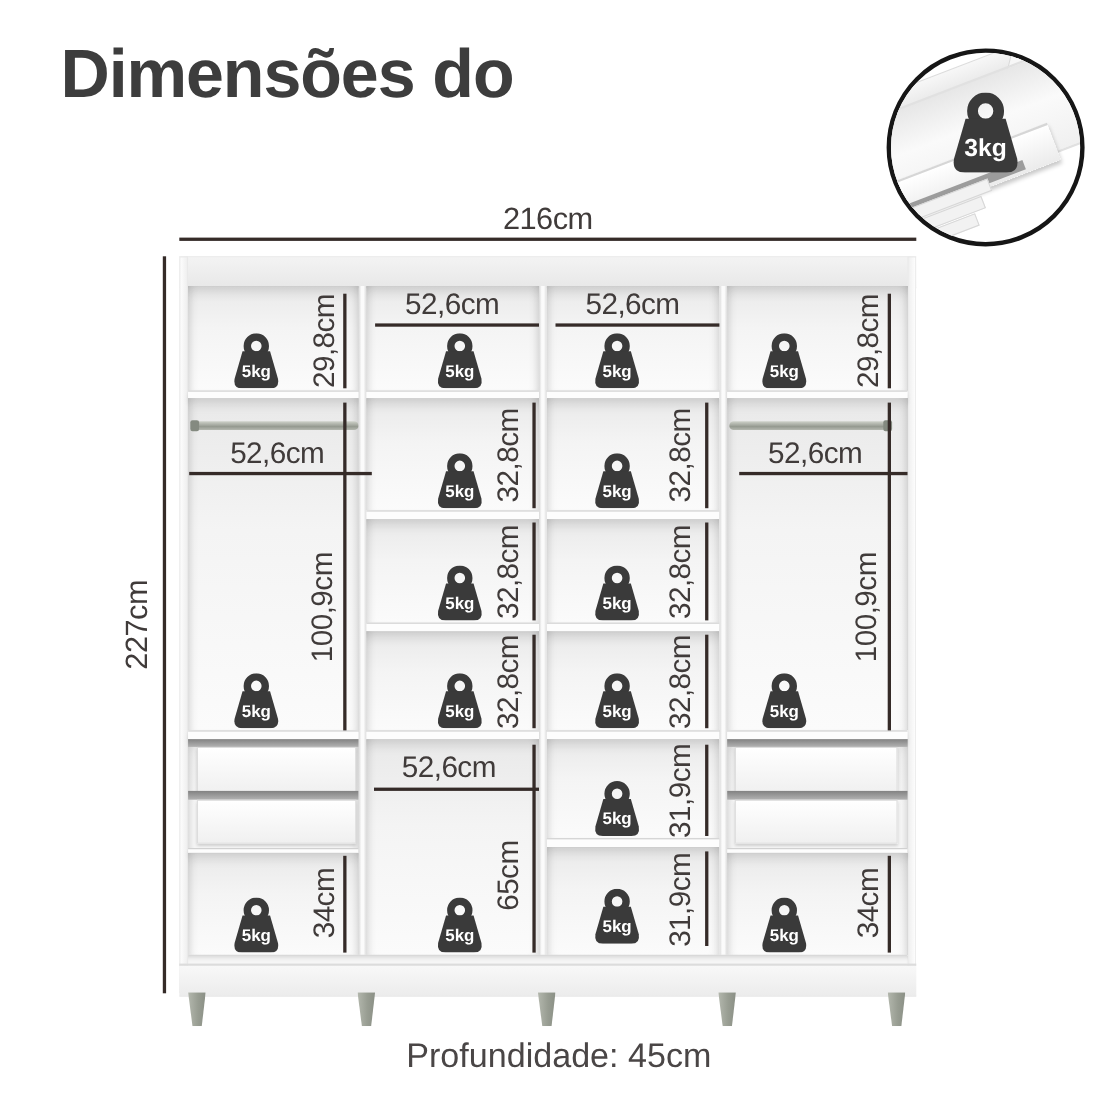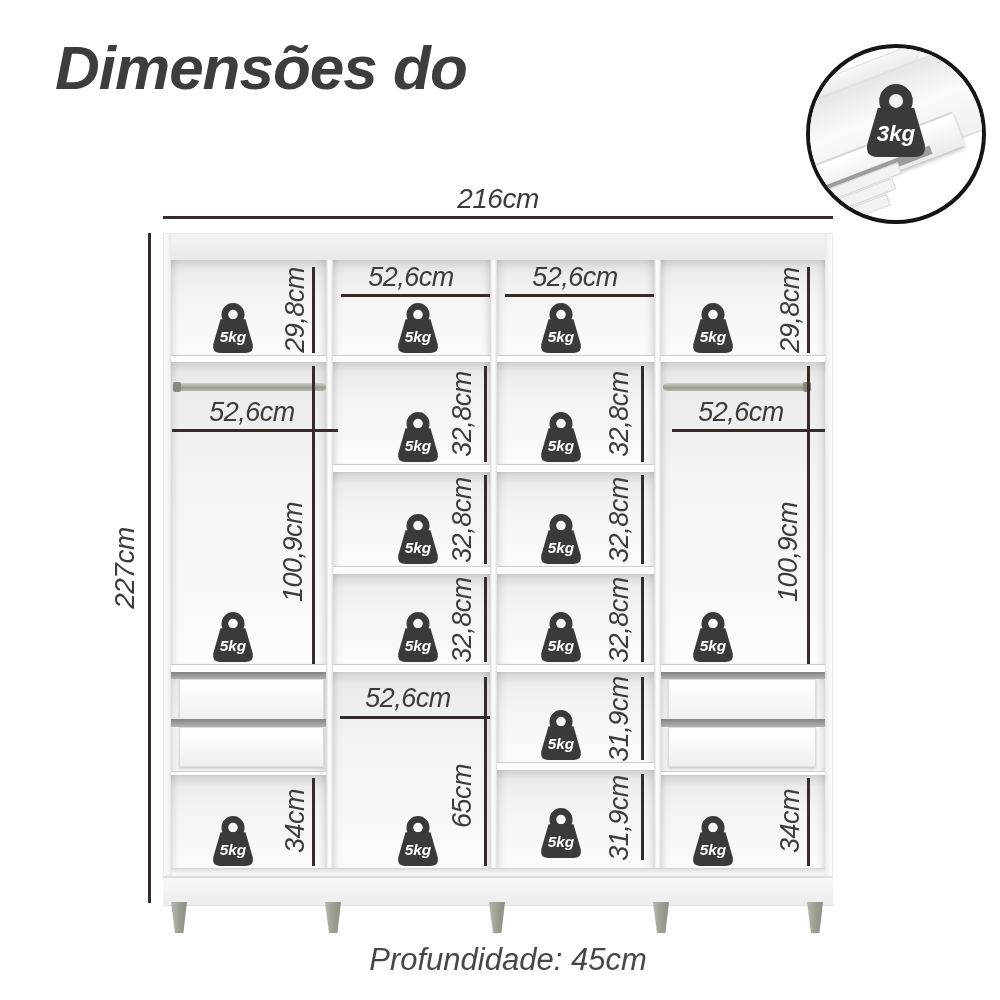--- a/index.html
+++ b/index.html
@@ -1,17 +1,17 @@
 <!DOCTYPE html>
 <html style="--c-line: #352b28; --c-text: #403b3a; --c-title: #3d3d3d; --c-weight: #3a3a3a; --c-leg: #989d92; --c-depth: #4a4646; --c-inset-border: #161616;"><head>
 <meta charset="utf-8">
 <style>
   html,body{margin:0;padding:0;background:#fff;}
   .stage{position:relative;width:1000px;height:1000px;background:#fff;overflow:hidden;
-         font-family:"Liberation Sans",sans-serif;font-style:italic;}
+         font-family:"Liberation Sans",sans-serif;}
   .title{position:absolute;left:55px;top:30px;font-size:62px;line-height:76px;font-weight:bold;
          color:var(--c-title,#3d3d3d);letter-spacing:-1px;}
   
   .hline{position:absolute;height:3px;background:var(--c-line,#352b28);}
   .vline{position:absolute;width:3px;background:var(--c-line,#352b28);}
   .mlabel{position:absolute;transform:translate(-50%,-50%);font-size:27px;color:var(--c-text,#403b3a);
           white-space:nowrap;letter-spacing:-.5px;}
   .mlabel.rot{transform:translate(-50%,-50%) rotate(-90deg);}
   .big{font-size:28px;}
   .depth{position:absolute;left:508px;top:942px;transform:translateX(-50%);font-size:31px;

